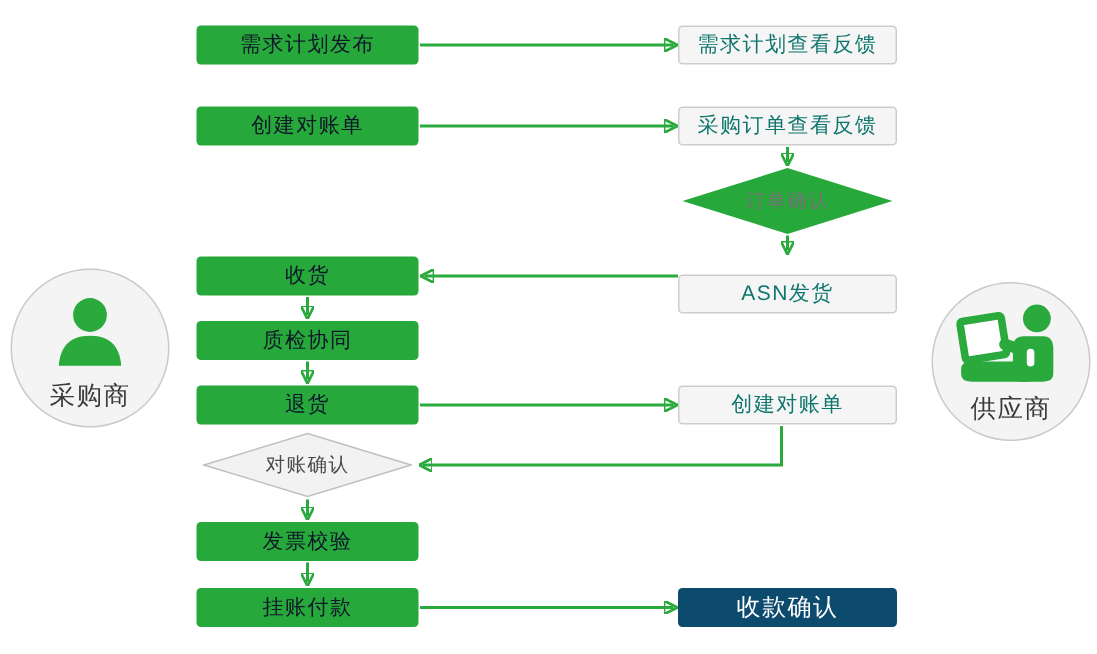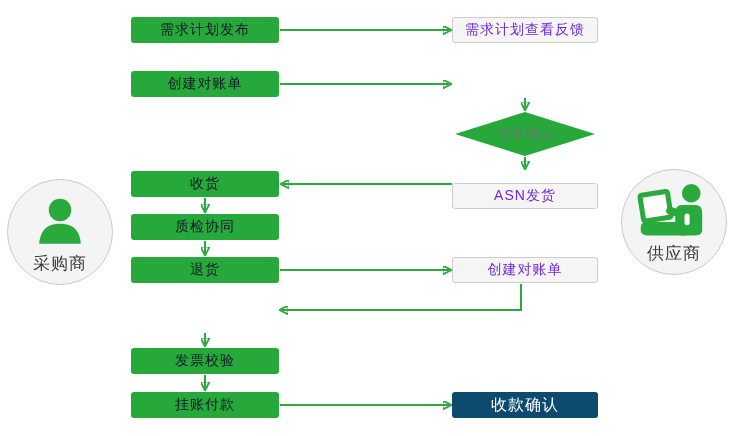--- a/index.html
+++ b/index.html
@@ -8,21 +8,21 @@
     font-family:"Liberation Sans", sans-serif;
   }
   .gbox{
     position:absolute;width:148px;height:26px;left:131px;
     background:#27a83a;border-radius:3px;color:#0f172a;
     display:flex;align-items:center;justify-content:center;
     font-size:14px;letter-spacing:1px;
   }
   .wbox{
     position:absolute;width:144px;height:24px;left:452px;
-    background:#f5f5f5;border:1px solid #cdcdcd;border-radius:3px;color:#6d28d9;
+    background:#f5f5f5;border:1px solid #cdcdcd;border-radius:3px;color:#0f766e;
     display:flex;align-items:center;justify-content:center;
     font-size:14px;letter-spacing:1px;
   }
   .rbox{
     position:absolute;width:146px;height:26px;left:452px;
     background:#0c4a6e;border-radius:3px;color:#ffffff;
     display:flex;align-items:center;justify-content:center;
     font-size:16px;letter-spacing:1px;
   }
   .diamond{position:absolute;width:140px;height:44px;}
@@ -70,43 +70,50 @@
   </svg>
 
   <div class="gbox" style="top:17px">需求计划发布</div>
   <div class="gbox" style="top:71px">创建对账单</div>
   <div class="gbox" style="top:171px">收货</div>
   <div class="gbox" style="top:214px">质检协同</div>
   <div class="gbox" style="top:257px">退货</div>
   <div class="gbox" style="top:348px">发票校验</div>
   <div class="gbox" style="top:392px">挂账付款</div>
 
+  <div class="diamond gray" style="left:135px;top:288px">
+    <svg width="140" height="44">
+      <polygon points="70,1 139,22 70,43 1,22" fill="#f2f2f2" stroke="#c0c0c0" stroke-width="1"></polygon>
+    </svg>
+    <span class="dlabel">对账确认</span>
+  </div>
 
   <div class="wbox" style="top:17px">需求计划查看反馈</div>
+  <div class="wbox" style="top:71px">采购订单查看反馈</div>
   <div class="wbox" style="top:183px">ASN发货</div>
   <div class="wbox" style="top:257px">创建对账单</div>
 
   <div class="diamond green" style="left:455px;top:112px">
     <svg width="140" height="44">
       <polygon points="70,0 140,22 70,44 0,22" fill="#27a83a" stroke="none"></polygon>
     </svg>
     <span class="dlabel">订单确认</span>
   </div>
 
   <div class="rbox" style="top:392px">收款确认</div>
 
   <div class="actor" style="left:7px;top:179px">
     <svg class="aicon" width="52" height="52" viewBox="0 0 60 60">
       <circle cx="30" cy="15" r="13" fill="#2aa93c"></circle>
       <path d="M30,31 C13,31 7,41 6,54 L54,54 C53,41 47,31 30,31 Z" fill="#2aa93c"></path>
     </svg>
     <span class="alabel">采购商</span>
   </div>
 
-  <div class="actor" style="left:621px;top:169px">
+  <div class="actor" style="left:621px;top:188px">
     <svg class="aicon" width="80" height="56" viewBox="0 0 95 66">
 
       <rect x="9" y="12" width="33" height="31" rx="2" transform="rotate(-9 25 27)" fill="#ffffff" stroke="#2aa93c" stroke-width="6"></rect>
 
       <path d="M8,52 q0,-6 8,-6 l44,0 q8,0 8,6 l0,4 q0,6 -8,6 l-44,0 q-8,0 -8,-6 z" fill="#2aa93c"></path>
 
       <circle cx="68" cy="12" r="11" fill="#2aa93c"></circle>
 
       <path d="M57,26 q-8,0 -8,10 l0,20 q0,6 8,6 l16,0 q8,0 8,-6 l0,-20 q0,-10 -8,-10 z" fill="#2aa93c"></path>
 

